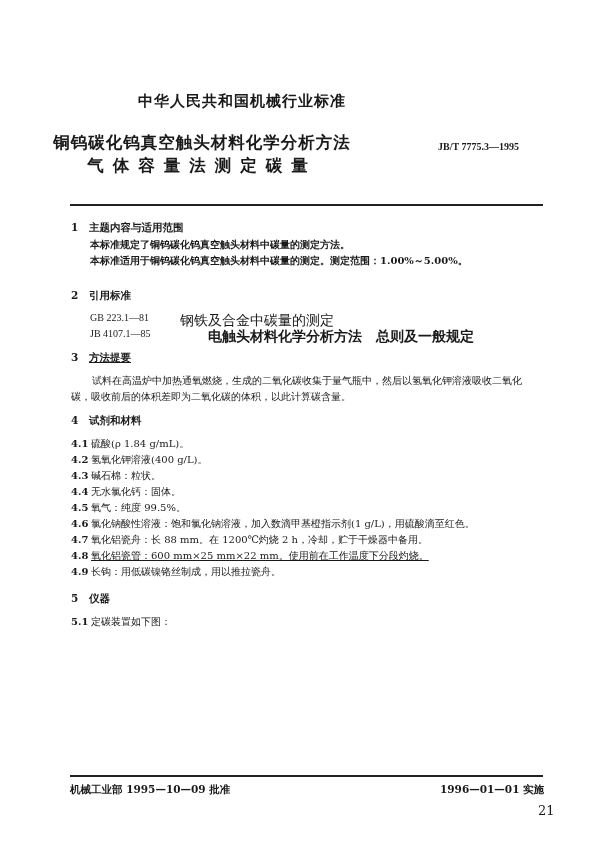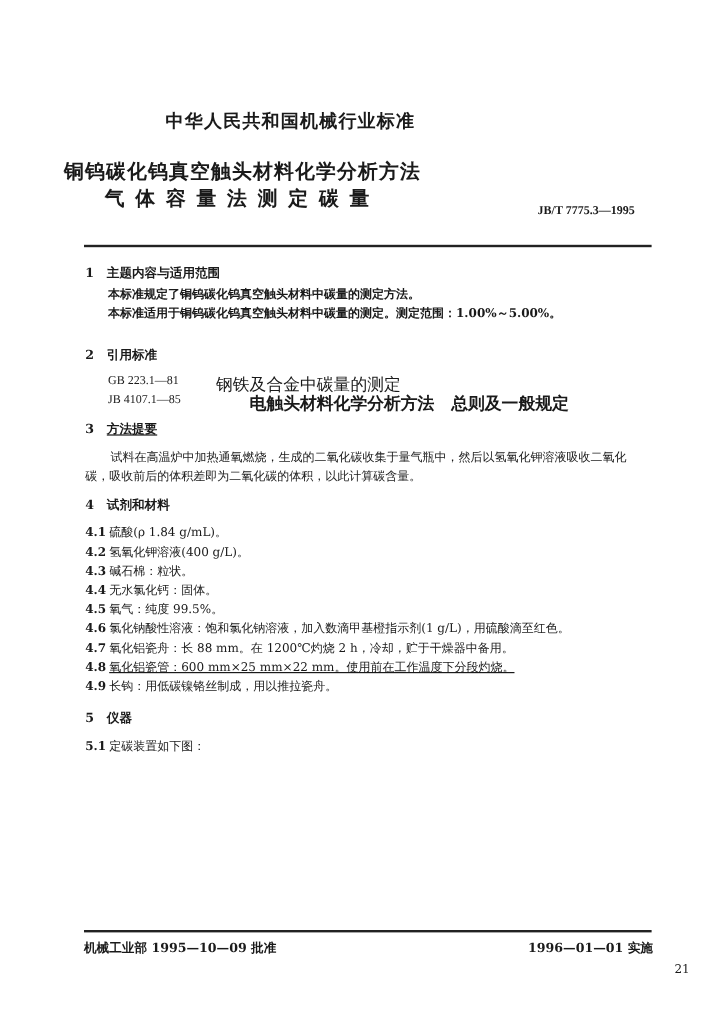--- a/index.html
+++ b/index.html
@@ -4,31 +4,31 @@
 <style>
   html, body { margin: 0; padding: 0; background: #ffffff; }
   body { width: 600px; height: 856px; position: relative; overflow: hidden;
          font-family: "DejaVu Serif", "Liberation Serif", serif; color: #1a1a1a; }
   .abs { position: absolute; white-space: nowrap; }
   .bold { font-weight: bold; }
   .doc-header { left: 0; width: 484px; text-align: center; }
   .h-org { top: 92px; font-size: 15px; font-weight: bold; letter-spacing: 1px; }
   .h-title1 { top: 132px; font-size: 16.5px; font-weight: bold; letter-spacing: 1px; left: -40px; }
   .h-title2 { top: 155px; font-size: 16.5px; font-weight: bold; letter-spacing: 9px; left: -40px; }
-  .std-code { left: 448px; top: 141px; font-size: 10px; font-weight: bold; font-family: "Liberation Serif", serif; margin-top: 29px; }
+  .std-code { left: 438px; top: 141px; font-size: 10px; font-weight: bold; font-family: "Liberation Serif", serif; }
   .rule { position: absolute; left: 70px; width: 473px; height: 1.5px; background: #222; }
   .sec { left: 71px; font-size: 10.5px; font-weight: bold; }
   .sec .num { display: inline-block; width: 18px; }
   .line { font-size: 10px; left: 90px; }
   .item { left: 71px; font-size: 10px; }
   .item .num { display: inline-block; width: 20px; font-weight: bold; }
   .ref-code { left: 90px; font-size: 10px; font-family: "Liberation Serif", serif; }
   .ref-title { left: 180px; font-size: 14px; }
   .footer { top: 783px; font-size: 10.5px; font-weight: bold; }
-  .pagenum { left: 562px; top: 803px; font-size: 10px; }
+  .pagenum { left: 538px; top: 803px; font-size: 13px; }
 </style>
 </head>
 <body>
 
 <div class="abs doc-header h-org">中华人民共和国机械行业标准</div>
 <div class="abs doc-header h-title1">铜钨碳化钨真空触头材料化学分析方法</div>
 <div class="abs doc-header h-title2">气体容量法测定碳量</div>
 <div class="abs std-code">JB/T 7775.3—1995</div>
 
 <div class="rule" style="top:204px;"></div>

